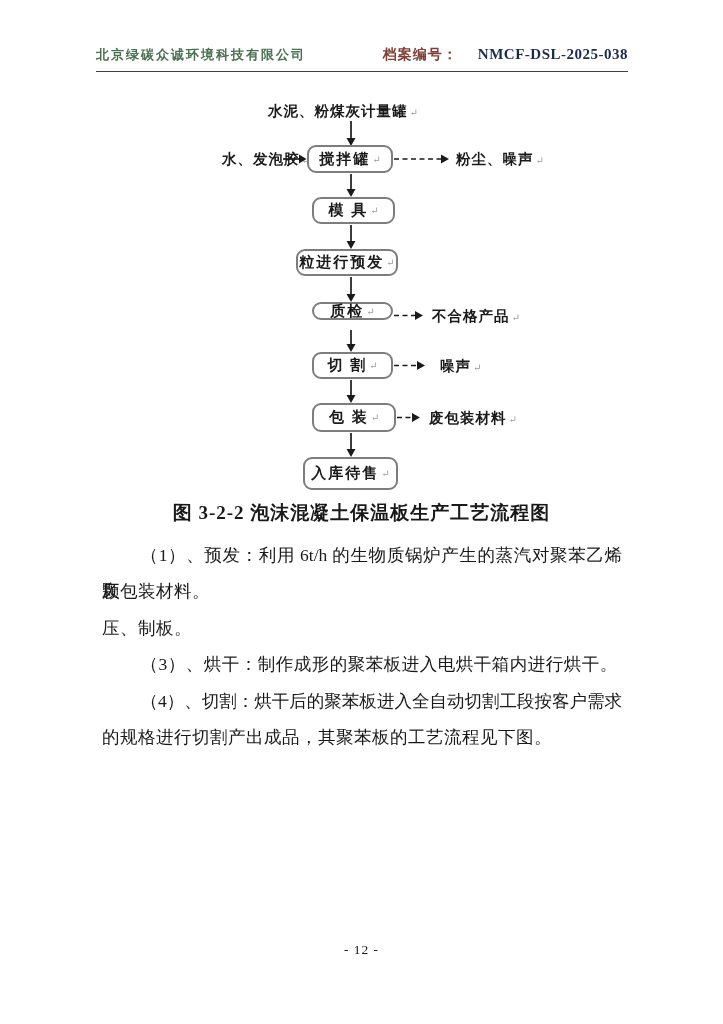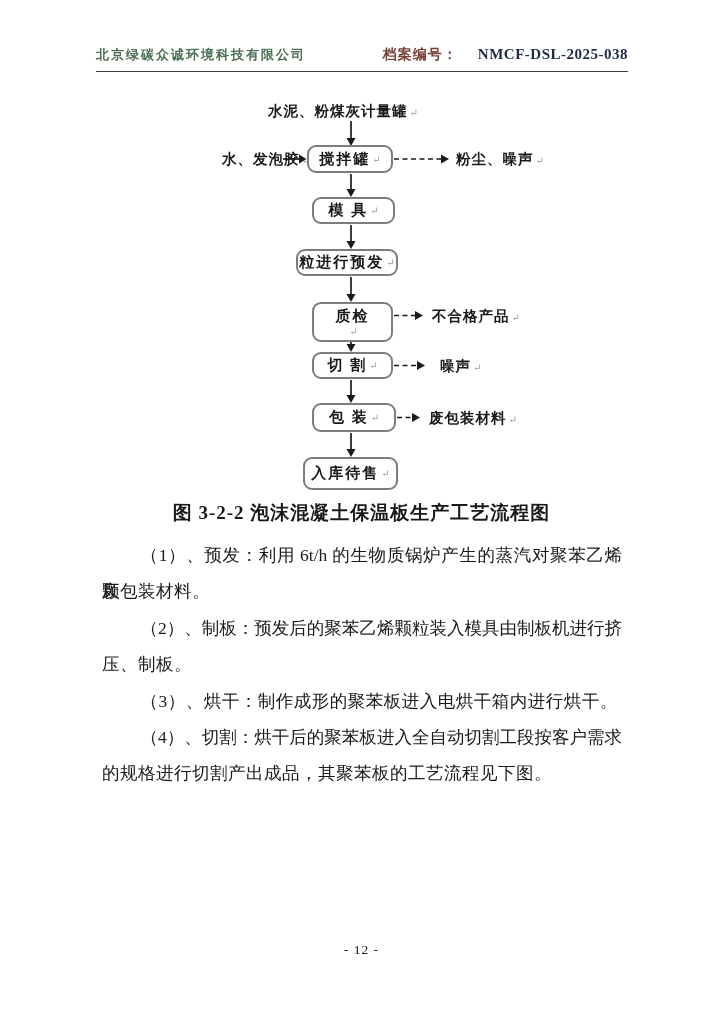--- a/index.html
+++ b/index.html
@@ -23,21 +23,21 @@
   .flow-svg{position:absolute;left:0;top:0;width:723px;height:1024px;pointer-events:none;}
   .flow-box{
     position:absolute;box-sizing:border-box;
     border:2px solid #7d7d7d;border-radius:9px;background:#fff;
     display:flex;align-items:center;justify-content:center;
     font-weight:700;font-size:15px;letter-spacing:2px;color:#1a1a1a;
   }
   .box-mixer{left:307px;top:145px;width:86px;height:28px;}
   .box-mold{left:312px;top:197px;width:83px;height:27px;}
   .box-drying{left:296px;top:249px;width:102px;height:27px;}
-  .box-qc{left:312px;top:302px;width:81px;height:40px;flex-direction:column;}
+  .box-qc{left:312px;top:302px;width:81px;height:18px;}
   .box-cutting{left:312px;top:352px;width:81px;height:27px;}
   .box-packing{left:312px;top:403px;width:84px;height:29px;}
   .box-storage{left:303px;top:457px;width:95px;height:33px;}
   .flow-label{position:absolute;font-weight:700;font-size:14.5px;letter-spacing:1px;color:#1a1a1a;white-space:nowrap;}
   .lbl-top{left:228px;top:102px;width:230px;text-align:center;}
   .lbl-left{left:222px;top:150px;width:76px;text-align:right;}
   .lbl-dust{left:456px;top:150px;}
   .lbl-reject{left:432px;top:307px;}
   .lbl-noise{left:440px;top:357px;}
   .lbl-waste{left:429px;top:409px;}
@@ -133,21 +133,20 @@
   <div class="flow-label lbl-dust"><span>粉尘、噪声</span><span class="ret">↵</span></div>
   <div class="flow-label lbl-reject"><span>不合格产品</span><span class="ret">↵</span></div>
   <div class="flow-label lbl-noise"><span>噪声</span><span class="ret">↵</span></div>
   <div class="flow-label lbl-waste"><span>废包装材料</span><span class="ret">↵</span></div>
 
   <div class="caption">图 3-2-2 泡沫混凝土保温板生产工艺流程图</div>
 
   <div class="body-text">
       <div class="line indent just">（1）、预发：利用 6t/h 的生物质锅炉产生的蒸汽对聚苯乙烯颗</div>
       <div class="line">废包装材料。</div>
-      <div class="line indent just">（2）、制板：预发后的聚苯乙烯颗粒装入模具由制板机进行挤</div>
       <div class="line">压、制板。</div>
       <div class="line indent">（3）、烘干：制作成形的聚苯板进入电烘干箱内进行烘干。</div>
       <div class="line indent just">（4）、切割：烘干后的聚苯板进入全自动切割工段按客户需求</div>
       <div class="line">的规格进行切割产出成品，其聚苯板的工艺流程见下图。</div>
     </div>
 
   <div class="footer">- 12 -</div>
 
 </div>
 

